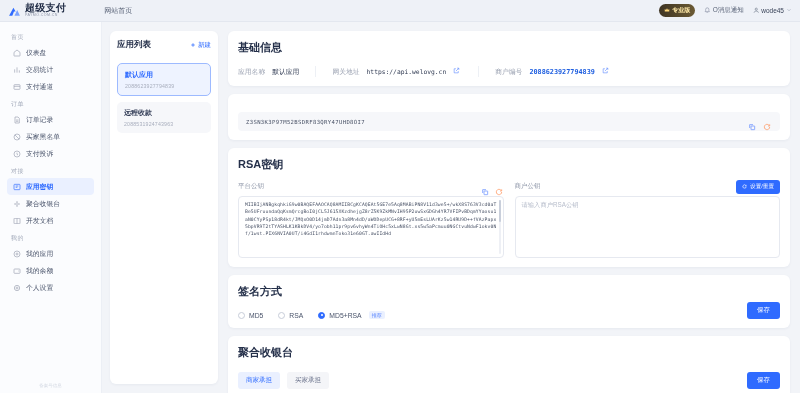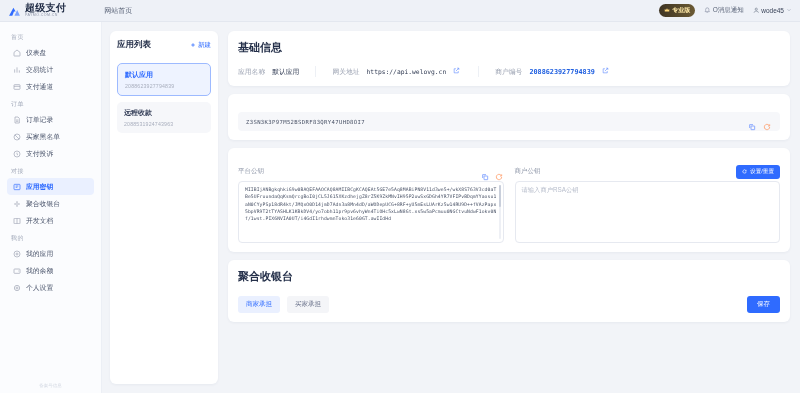--- a/index.html
+++ b/index.html
@@ -417,20 +417,21 @@
           <span class="icon-btn">
             <svg viewBox="0 0 24 24" width="8" height="8" fill="none" stroke="#ff8a4c" stroke-width="2">
                 <path d="M20 12a8 8 0 11-2.3-5.6"></path>
                 <path d="M20 4v5h-5"></path>
               </svg>
           </span>
         </div>
       </div>
 
       <div class="card panel">
+        <div class="panel-title">RSA密钥</div>
         <div class="rsa-grid">
           <div class="rsa-col">
             <div class="rsa-head">
               <span class="rsa-label">平台公钥</span>
               <span class="rsa-head-icons">
                 <span class="icon-btn">
                   <svg viewBox="0 0 24 24" width="8" height="8" fill="none" stroke="#5a86ff" stroke-width="2">
                       <rect x="9" y="9" width="11" height="11" rx="1"></rect>
                       <path d="M5 15V5h10"></path>
                     </svg>
@@ -463,20 +464,41 @@
                 <span>设置/重置</span>
               </button>
             </div>
             <div class="rsa-area">
               <div class="rsa-placeholder">请输入商户RSA公钥</div>
             </div>
           </div>
         </div>
       </div>
 
+      <div class="card panel">
+        <div class="panel-title">签名方式</div>
+        <div class="row-between">
+          <div class="radio-row">
+            <span class="radio">
+              <span class="radio-dot"></span>
+              <span>MD5</span>
+            </span>
+            <span class="radio">
+              <span class="radio-dot"></span>
+              <span>RSA</span>
+            </span>
+            <span class="radio checked">
+              <span class="radio-dot"></span>
+              <span>MD5+RSA</span>
+              <span class="tag-rec">推荐</span>
+            </span>
+          </div>
+          <button class="btn-save">保存</button>
+        </div>
+      </div>
 
       <div class="card panel">
         <div class="panel-title">聚合收银台</div>
         <div class="row-between">
           <div class="chip-row">
             <span class="chip active">商家承担</span>
             <span class="chip">买家承担</span>
           </div>
           <button class="btn-save">保存</button>
         </div>

